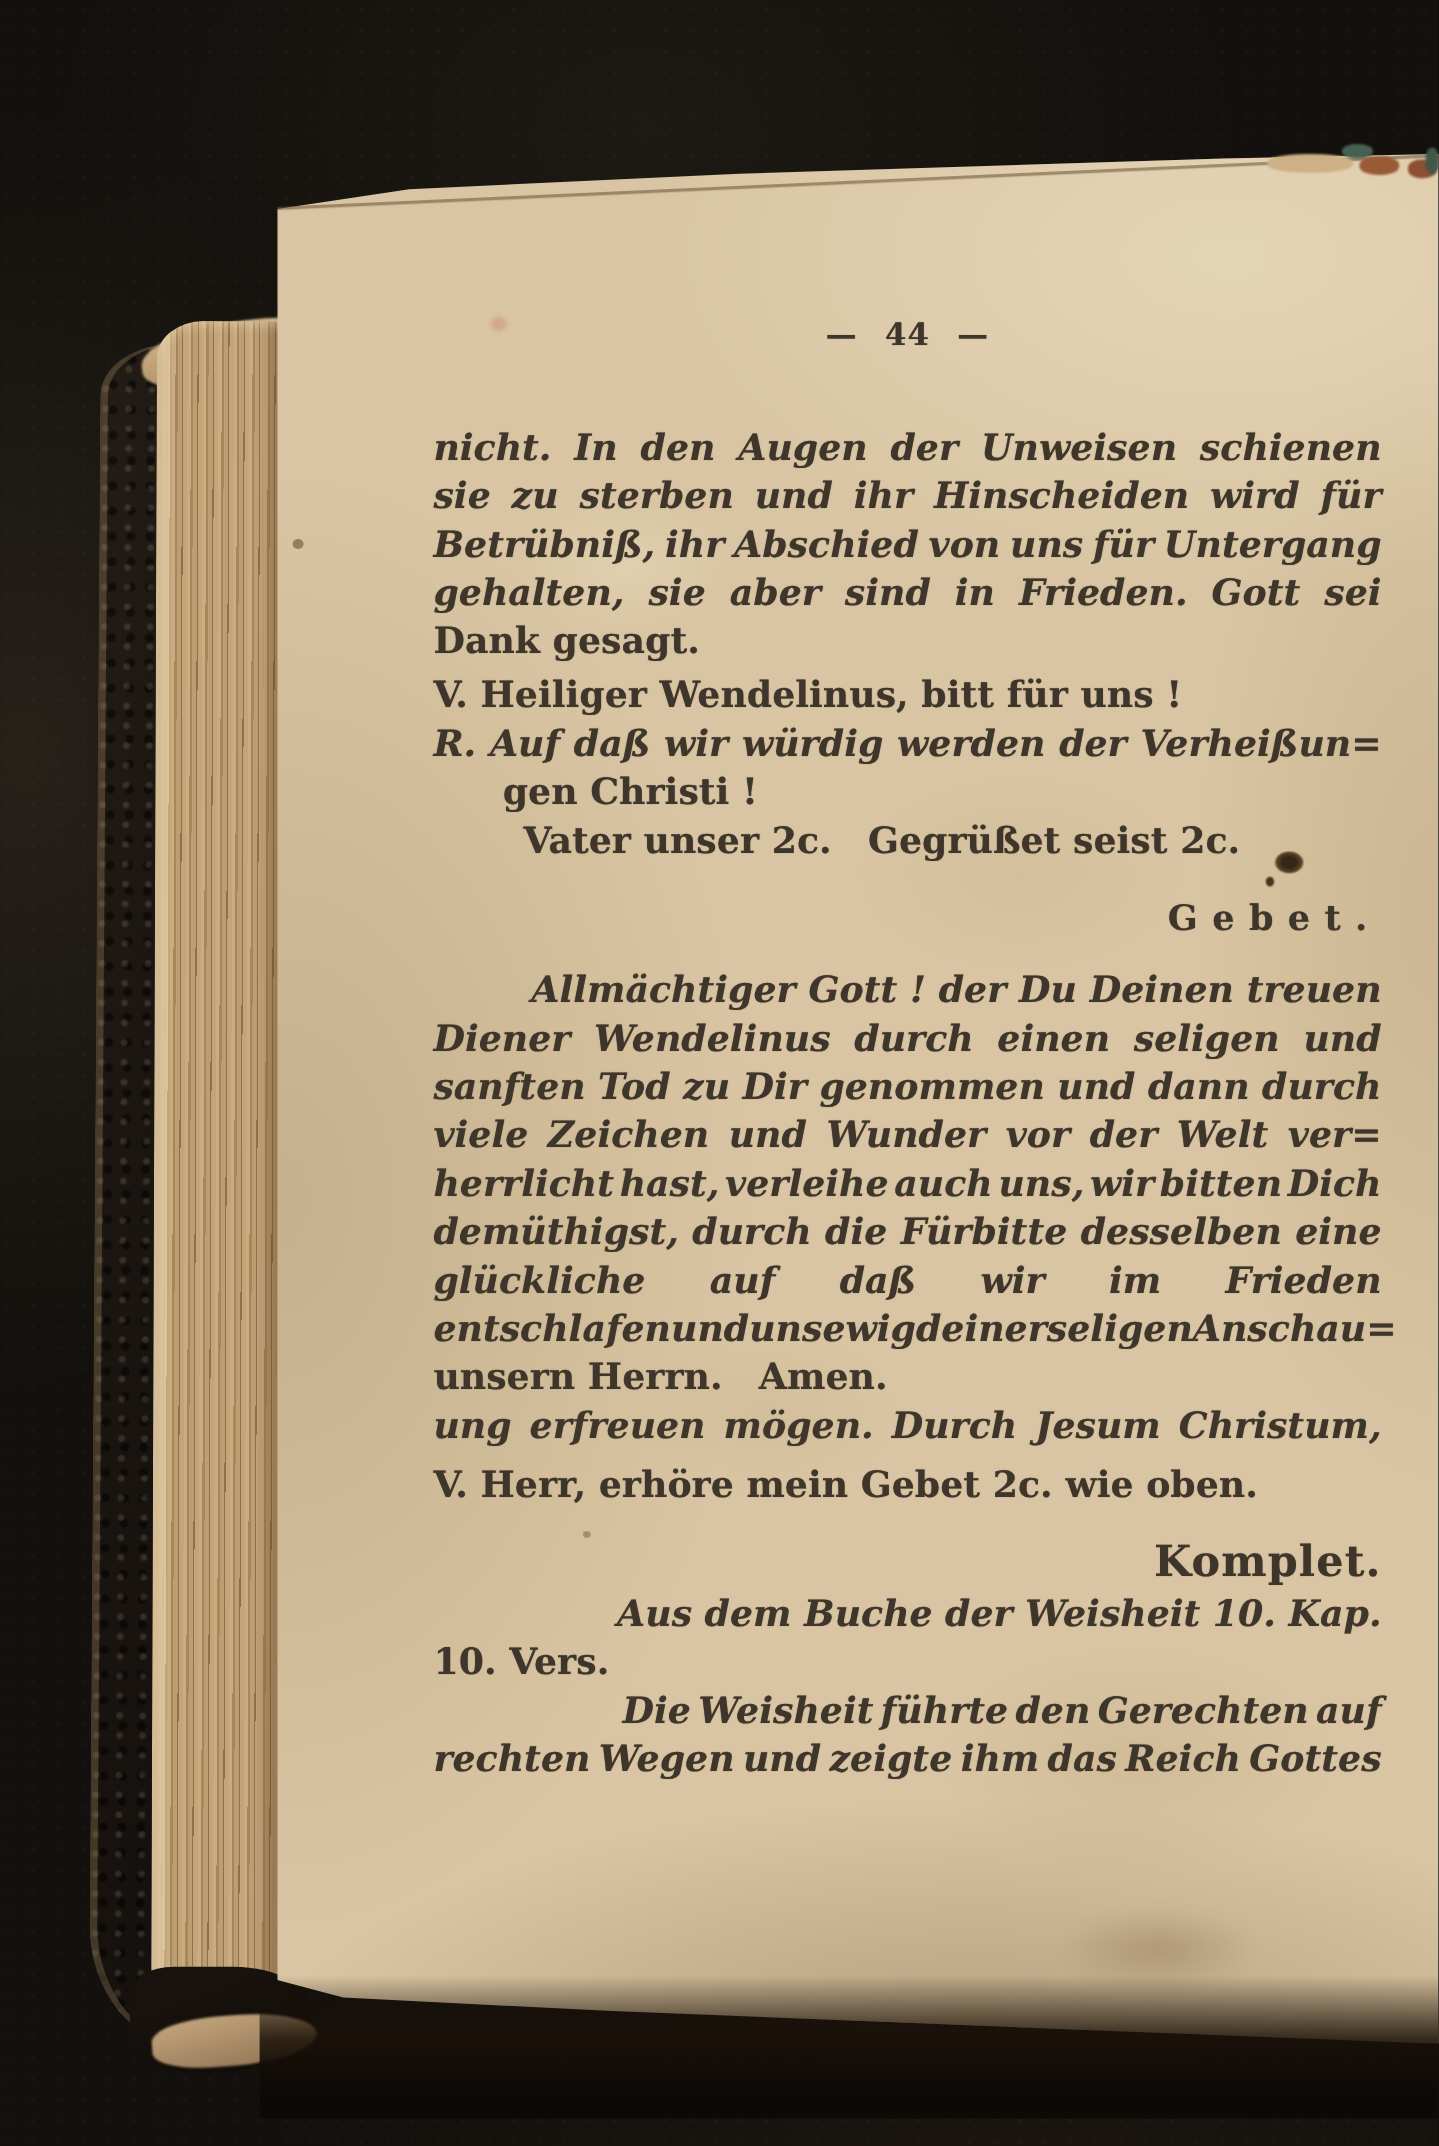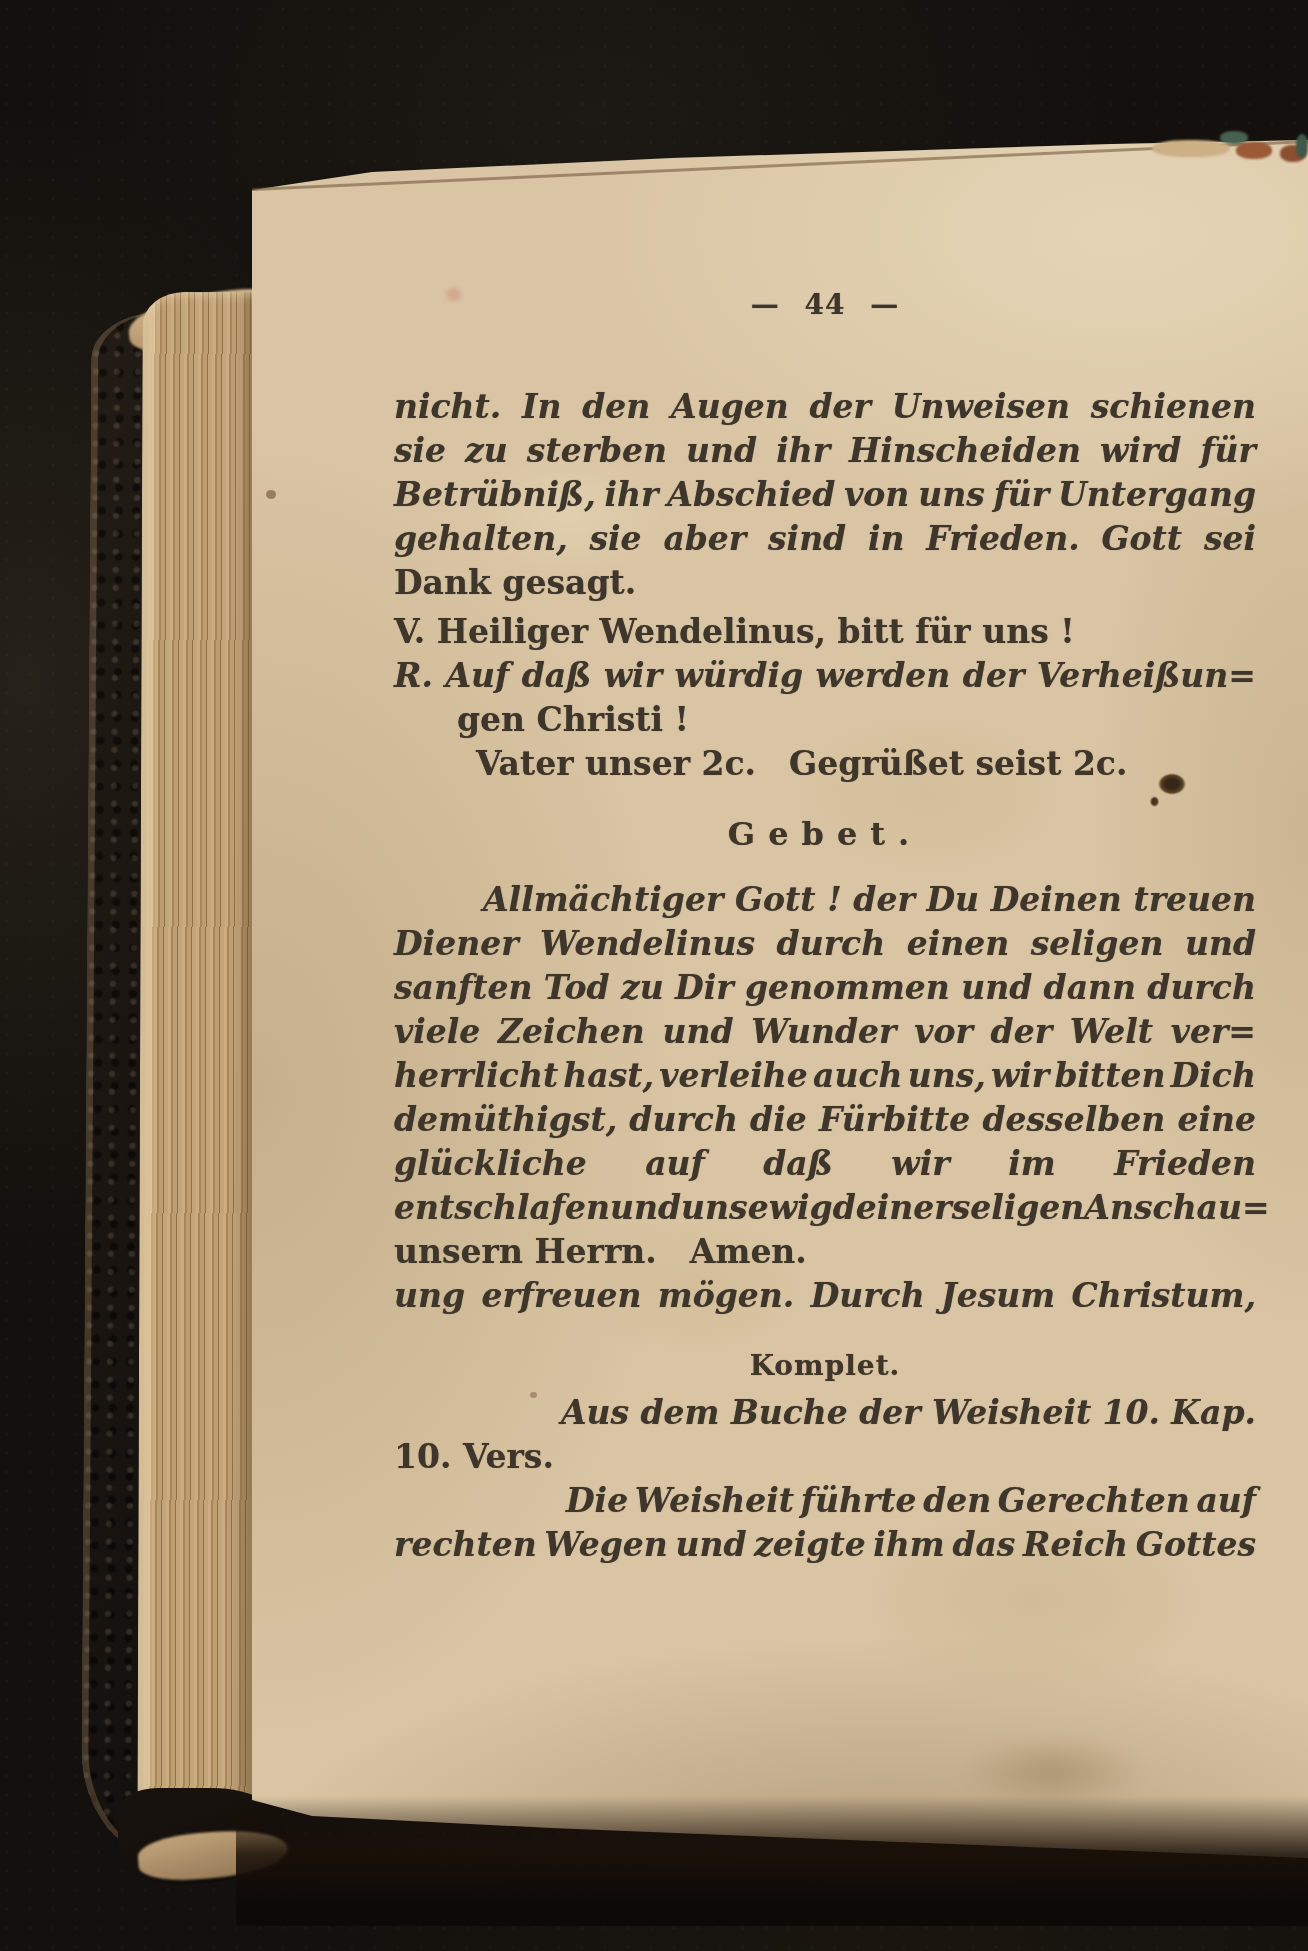--- a/index.html
+++ b/index.html
@@ -130,23 +130,23 @@
   .print{color:var(--ink);text-shadow:0 0 1px rgba(62,53,43,0.55);}
   .page-number{
     position:absolute;left:394px;top:288px;width:862px;
     text-align:center;font-size:28px;font-weight:bold;
     word-spacing:14px;letter-spacing:1px;
   }
   .text-column{position:absolute;left:394px;top:385px;width:862px;font-size:33px;font-weight:bold;}
   .para .line{height:44px;line-height:44px;}
   .line{white-space:pre;}
   .line.just{display:flex;justify-content:space-between;white-space:normal;font-style:italic;}
-  .heading{height:44px;line-height:44px;text-align:center;}
+  .heading{height:44px;line-height:44px;text-align:right;}
   .heading.spaced{letter-spacing:13px;font-size:32px;font-weight:bold;}
-  .heading.bold{font-size:28px;font-weight:bold;letter-spacing:1px;}
+  .heading.bold{font-size:39px;font-weight:bold;letter-spacing:1px;}
 </style>
 </head>
 <body>
 
 <div class="photo">
   <div class="bg-noise"></div>
 
   <div class="cover"></div>
   <div class="cover-worn-top"></div>
   <div class="fore-edge"></div>
@@ -307,20 +307,23 @@
         <div class="line">unsern Herrn. Amen.</div>
         <div class="line just">
           <span>ung</span>
           <span>erfreuen</span>
           <span>mögen.</span>
           <span>Durch</span>
           <span>Jesum</span>
           <span>Christum,</span>
         </div>
       </div>
+      <div class="para" style="margin-top: 10px;">
+        <div class="line">V. Herr, erhöre mein Gebet 2c. wie oben.</div>
+      </div>
       <div class="heading bold" style="margin-top: 26px;">Komplet.</div>
       <div class="para" style="margin-top: 3px;">
         <div class="line just" style="padding-left: 167px;">
           <span>Aus</span>
           <span>dem</span>
           <span>Buche</span>
           <span>der</span>
           <span>Weisheit</span>
           <span>10.</span>
           <span>Kap.</span>

